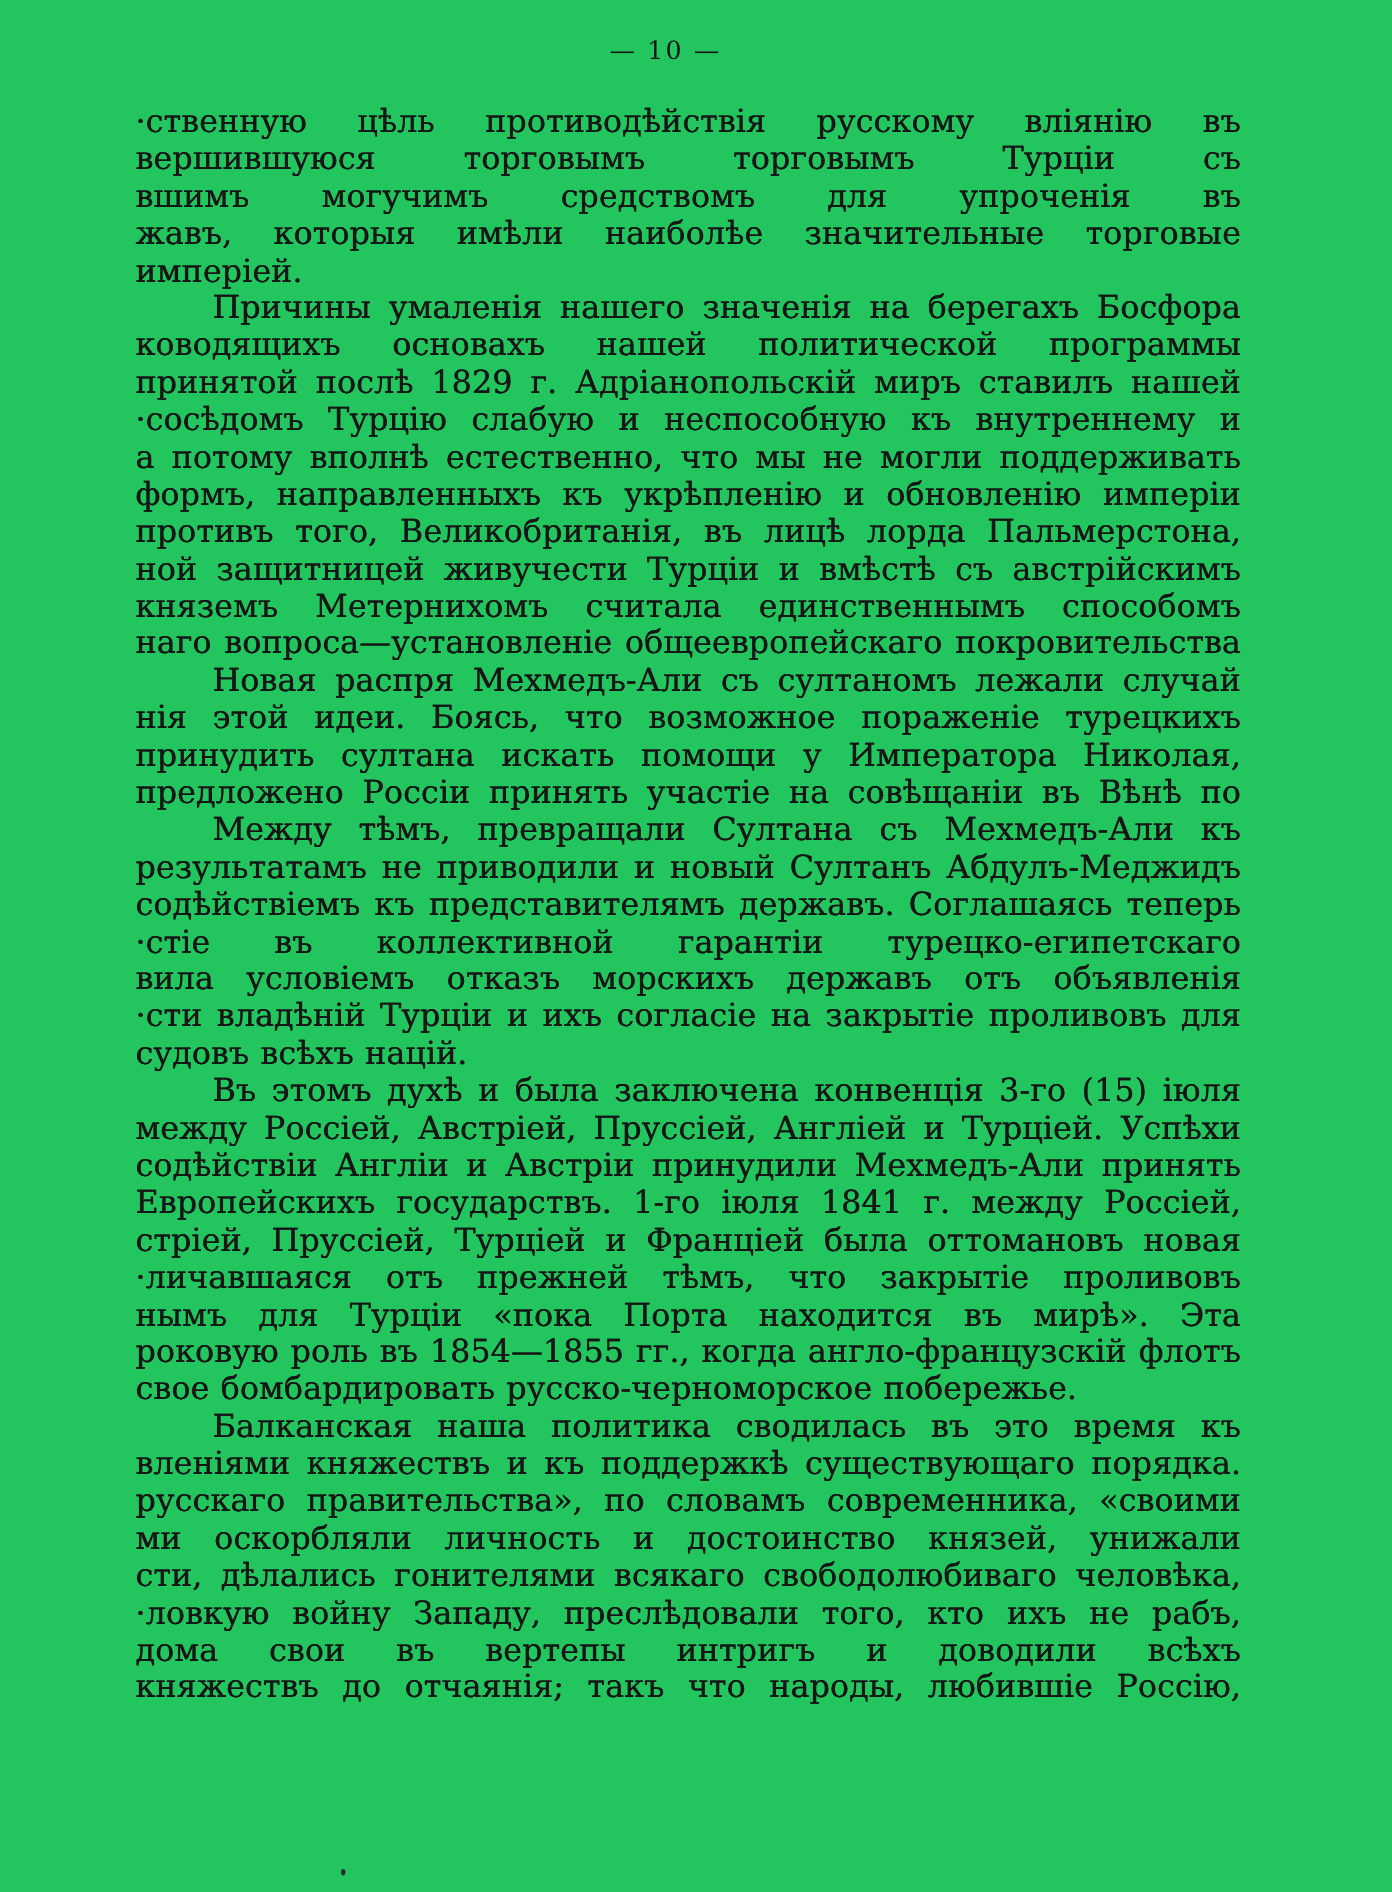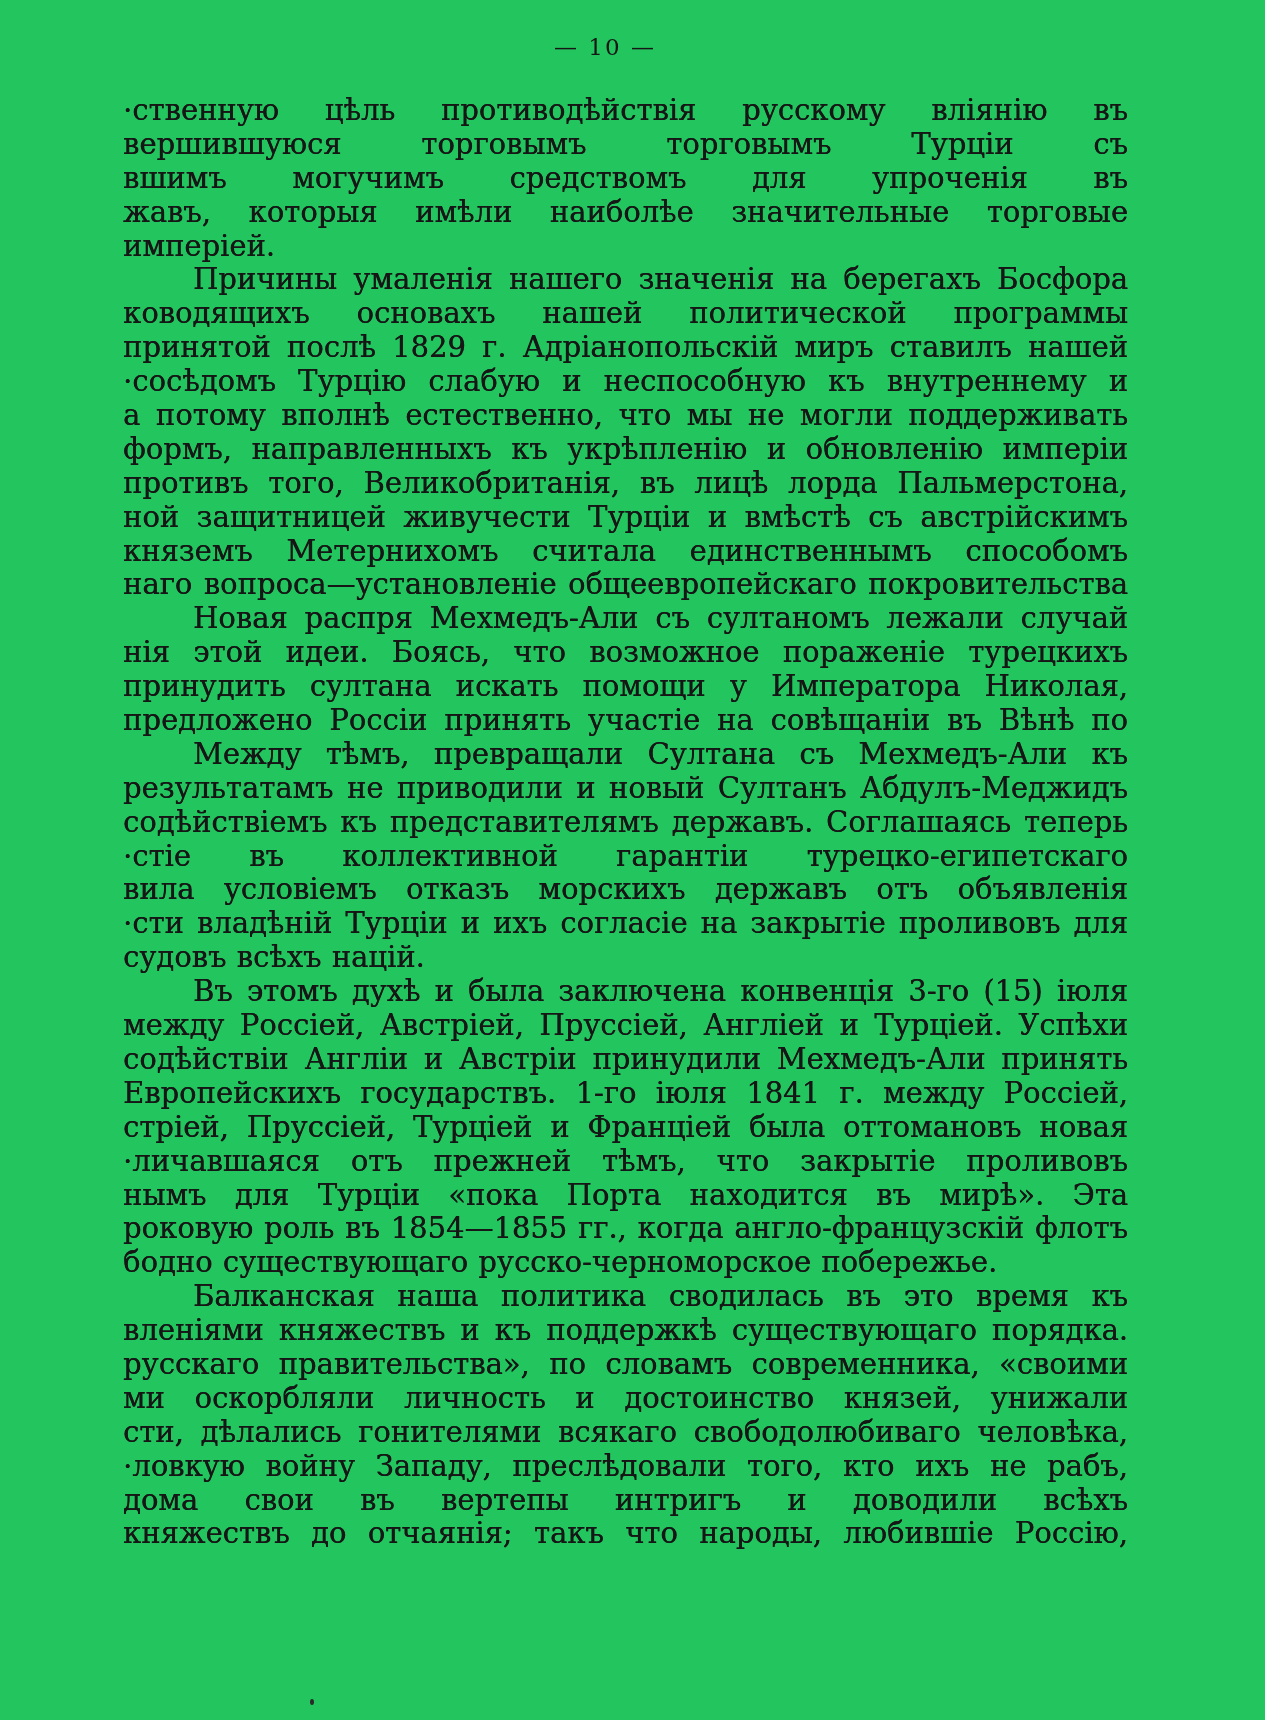--- a/index.html
+++ b/index.html
@@ -98,21 +98,21 @@
       </div>
       <div class="paragraph">
         <div class="line indent">Въ этомъ духѣ и была заключена конвенція 3-го (15) іюля 1840 года</div>
         <div class="line">между Россіей, Австріей, Пруссіей, Англіей и Турціей. Успѣхи турокъ при</div>
         <div class="line">содѣйствіи Англіи и Австріи принудили Мехмедъ-Али принять предложен-</div>
         <div class="line">Европейскихъ государствъ. 1-го іюля 1841 г. между Россіей, Англіей, Ав-</div>
         <div class="line">стріей, Пруссіей, Турціей и Франціей была оттомановъ новая конвенція, от-</div>
         <div class="line">·личавшаяся отъ прежней тѣмъ, что закрытіе проливовъ являлось обязатель-</div>
         <div class="line">нымъ для Турціи «пока Порта находится въ мирѣ». Эта оговорка сыграла</div>
         <div class="line">роковую роль въ 1854—1855 гг., когда англо-французскій флотъ сталъ сво-</div>
-        <div class="line para-end">бодно существующаго русско-черноморское побережье.</div>
+        <div class="line para-end">свое бомбардировать русско-черноморское побережье.</div>
       </div>
       <div class="paragraph">
         <div class="line indent">Балканская наша политика сводилась въ это время къ руководству упра-</div>
         <div class="line">вленіями княжествъ и къ поддержкѣ существующаго порядка. Но «агенты</div>
         <div class="line">русскаго правительства», по словамъ современника, «своими гордыми пріема-</div>
         <div class="line">ми оскорбляли личность и достоинство князей, унижали чувства народно-</div>
         <div class="line">сти, дѣлались гонителями всякаго свободолюбиваго человѣка, объявили не-</div>
         <div class="line">·ловкую войну Западу, преслѣдовали того, кто ихъ не рабъ, превращали</div>
         <div class="line">дома свои въ вертепы интригъ и доводили всѣхъ благомыслящихъ людей</div>
         <div class="line">княжествъ до отчаянія; такъ что народы, любившіе Россію, какъ мать,</div>

